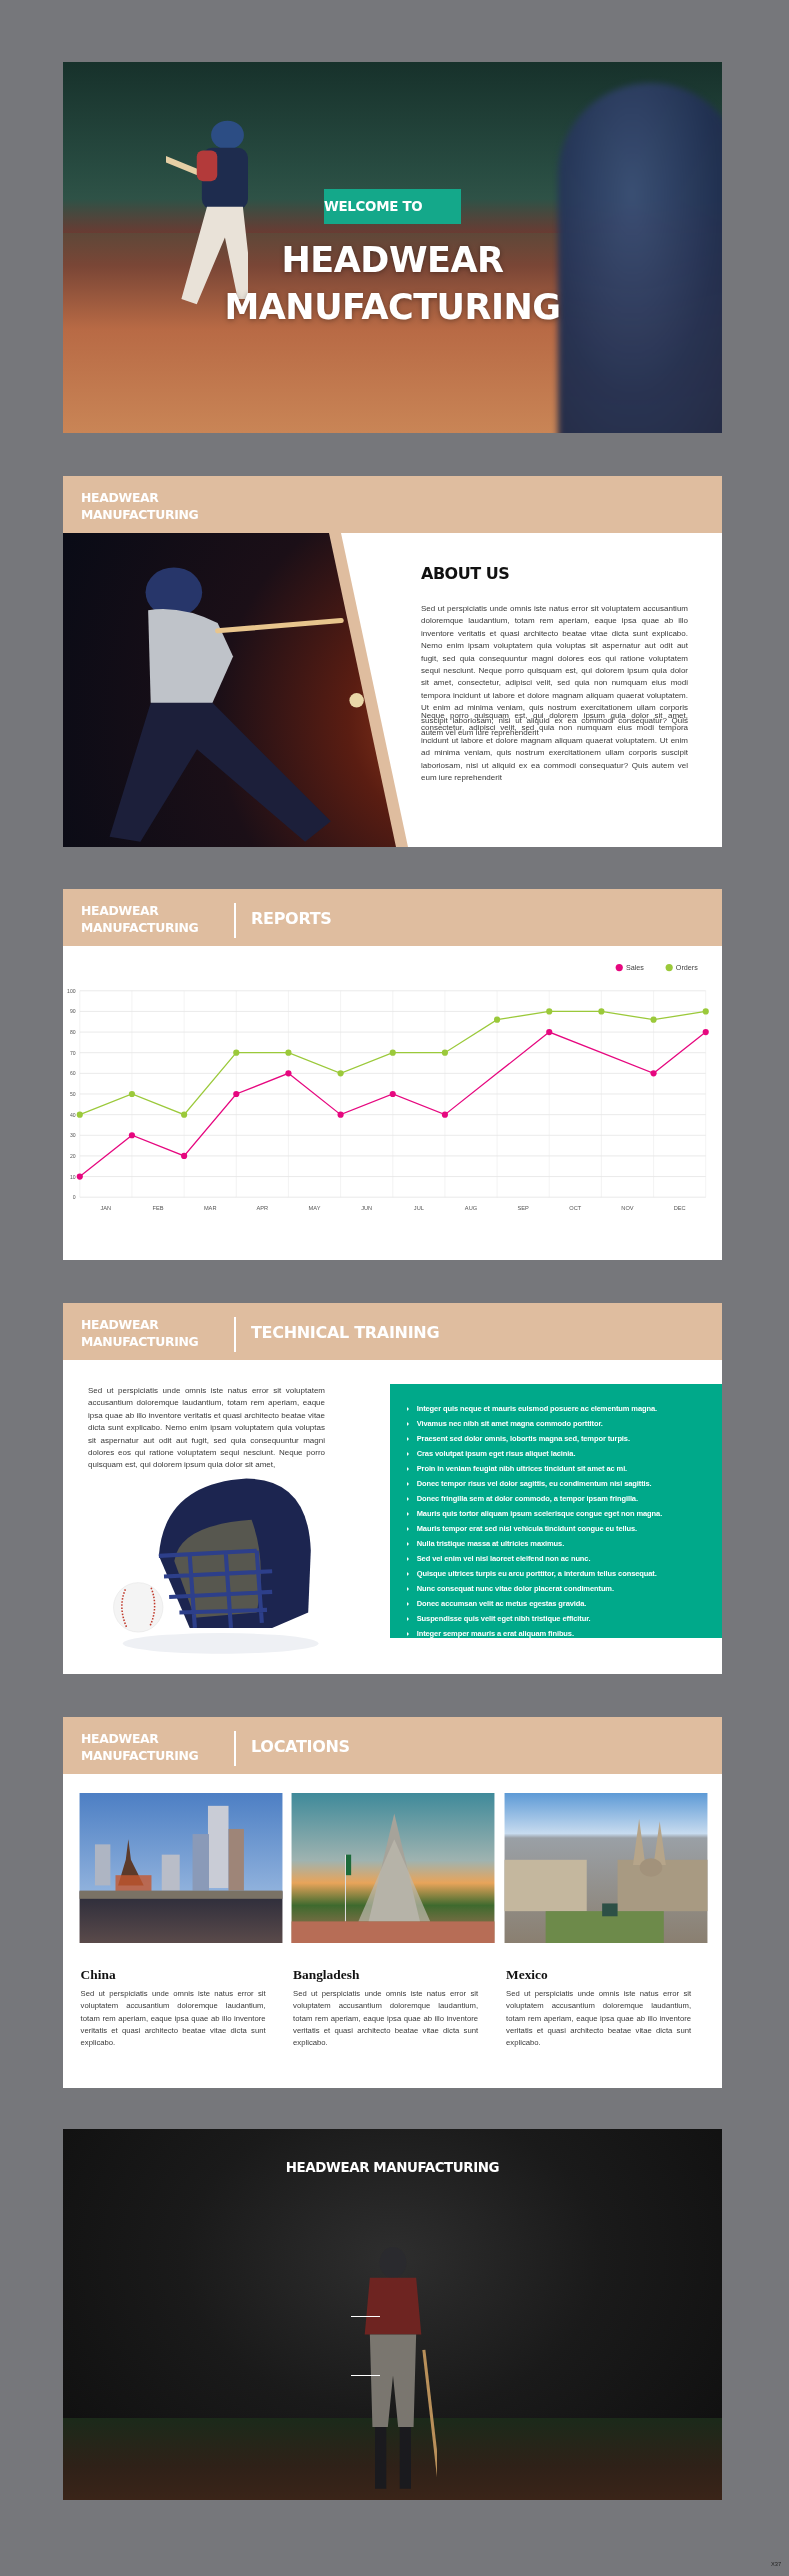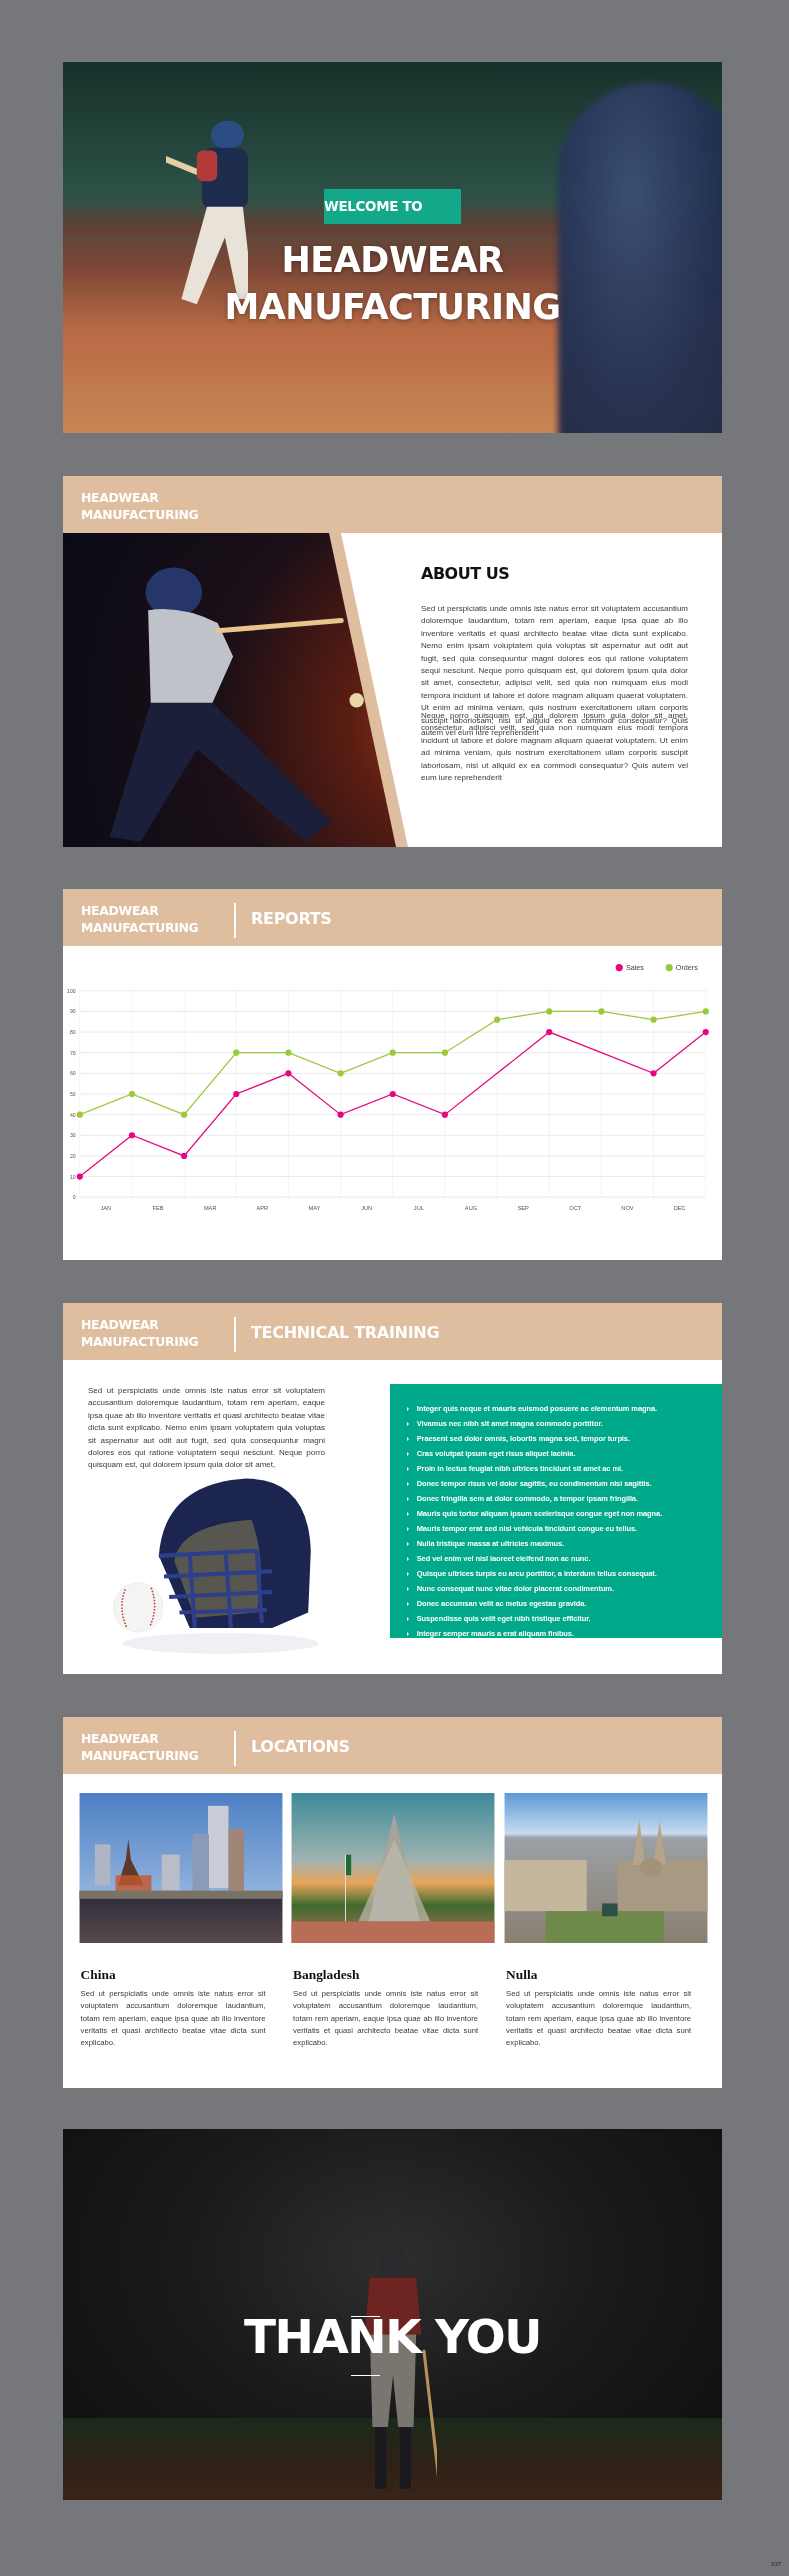--- a/index.html
+++ b/index.html
@@ -226,21 +226,21 @@
         <div class="tt-item">
           <span class="tt-arrow"></span>
           <span>Praesent sed dolor omnis, lobortis magna sed, tempor turpis.</span>
         </div>
         <div class="tt-item">
           <span class="tt-arrow"></span>
           <span>Cras volutpat ipsum eget risus aliquet lacinia.</span>
         </div>
         <div class="tt-item">
           <span class="tt-arrow"></span>
-          <span>Proin in lectus feugiat nibh ultrices tincidunt sit amet ac mi.</span>
+          <span>Proin in veniam feugiat nibh ultrices tincidunt sit amet ac mi.</span>
         </div>
         <div class="tt-item">
           <span class="tt-arrow"></span>
           <span>Donec tempor risus vel dolor sagittis, eu condimentum nisi sagittis.</span>
         </div>
         <div class="tt-item">
           <span class="tt-arrow"></span>
           <span>Donec fringilla sem at dolor commodo, a tempor ipsam fringilla.</span>
         </div>
         <div class="tt-item">
@@ -350,34 +350,34 @@
           </linearGradient>
         </defs>
       <rect width="395" height="292" fill="url(#gm)"></rect>
       <rect x="0" y="130" width="160" height="100" fill="#c4b79e"></rect>
       <rect x="220" y="130" width="175" height="100" fill="#a89a82"></rect>
       <path d="M250 140 L262 50 L274 140 Z M290 140 L302 55 L314 140 Z" fill="#b6a58a"></path>
       <ellipse cx="285" cy="145" rx="22" ry="18" fill="#a2927b"></ellipse>
       <rect x="80" y="230" width="230" height="62" fill="#6d8a4a"></rect>
       <rect x="190" y="215" width="30" height="25" fill="#2d5046"></rect>
     </svg>
-    <div class="loc-name">Nulla</div>
+    <div class="loc-name">Mexico</div>
     <p class="para loc-desc">Sed ut perspiciatis unde omnis iste natus error sit voluptatem accusantium doloremque laudantium, totam rem aperiam, eaque ipsa quae ab illo inventore veritatis et quasi architecto beatae vitae dicta sunt explicabo.</p>
   </div>
 </section>
 
 <section class="slide" id="s6">
   <div class="s6-field"></div>
   <svg class="s6-player" viewBox="0 0 170 490">
     <ellipse cx="85" cy="30" rx="26" ry="30" fill="#2a2a2e"></ellipse>
     <path d="M40 60 L130 60 L140 170 L30 170 Z" fill="#6e2421"></path>
     <path d="M40 170 L130 170 L125 350 L95 350 L85 250 L75 350 L45 350 Z" fill="#7a766f"></path>
     <rect x="50" y="350" width="22" height="120" fill="#1a1a1e"></rect>
     <rect x="98" y="350" width="22" height="120" fill="#1a1a1e"></rect>
     <line x1="145" y1="200" x2="175" y2="460" stroke="#b9905a" stroke-width="6"></line>
   </svg>
+  <div class="s6-brand">HEADWEAR MANUFACTURING</div>
   <div class="s6-line" style="top:187px"></div>
-  <div class="s6-title">THANK YOU</div>
   <div class="s6-line" style="top:246px"></div>
 </section>
 
 <div class="page-code">X37</div>
 
 
 </body></html>

